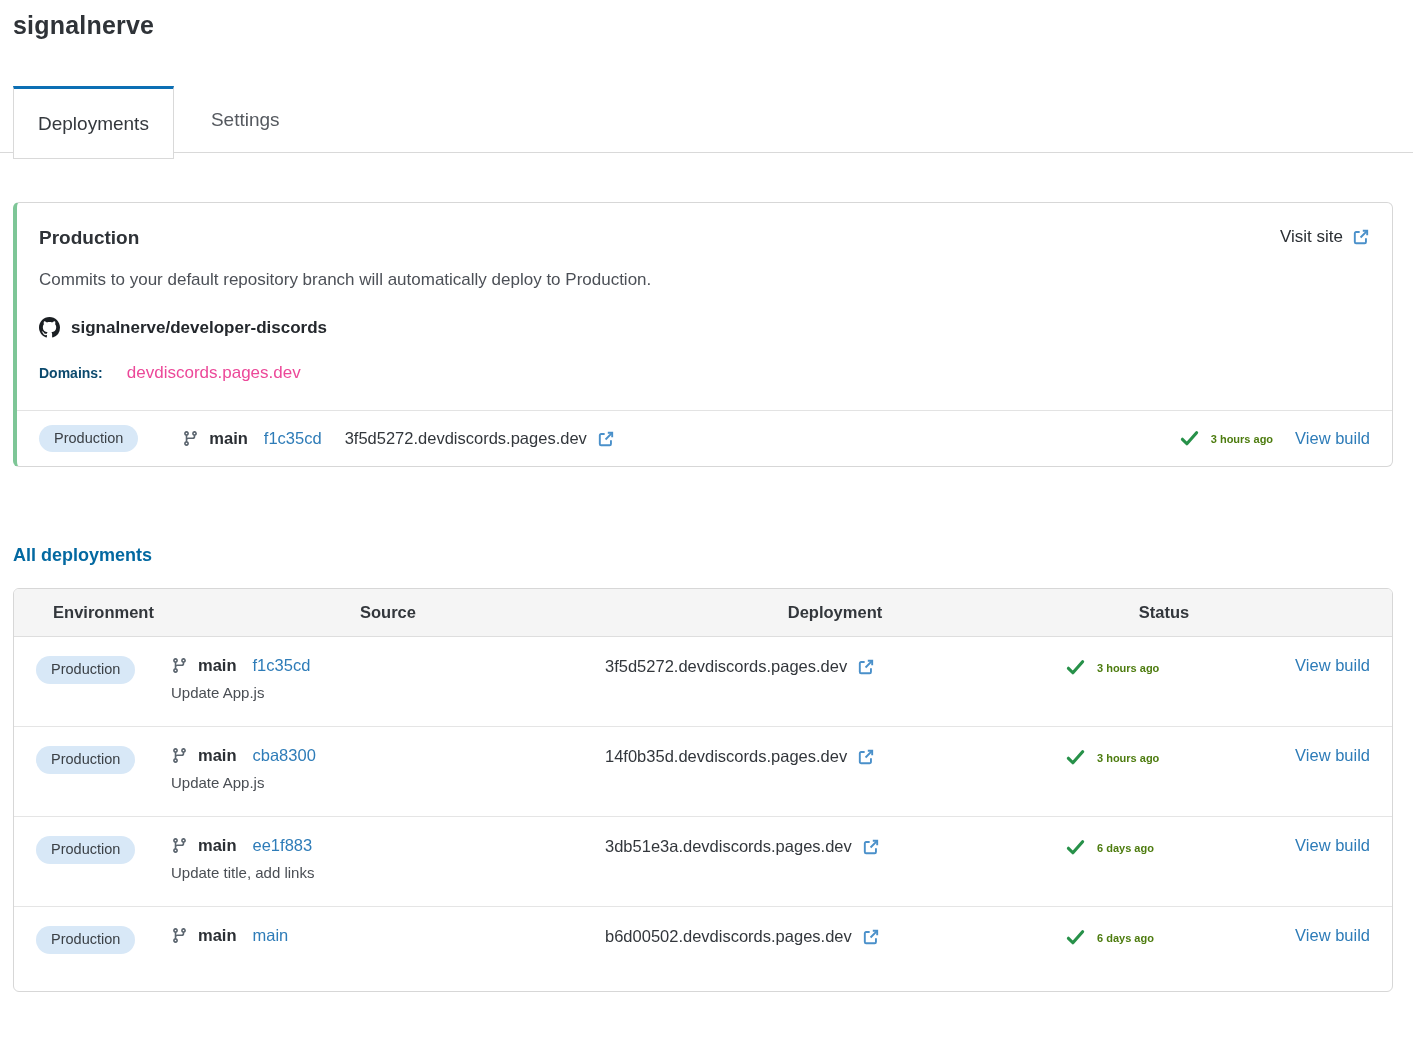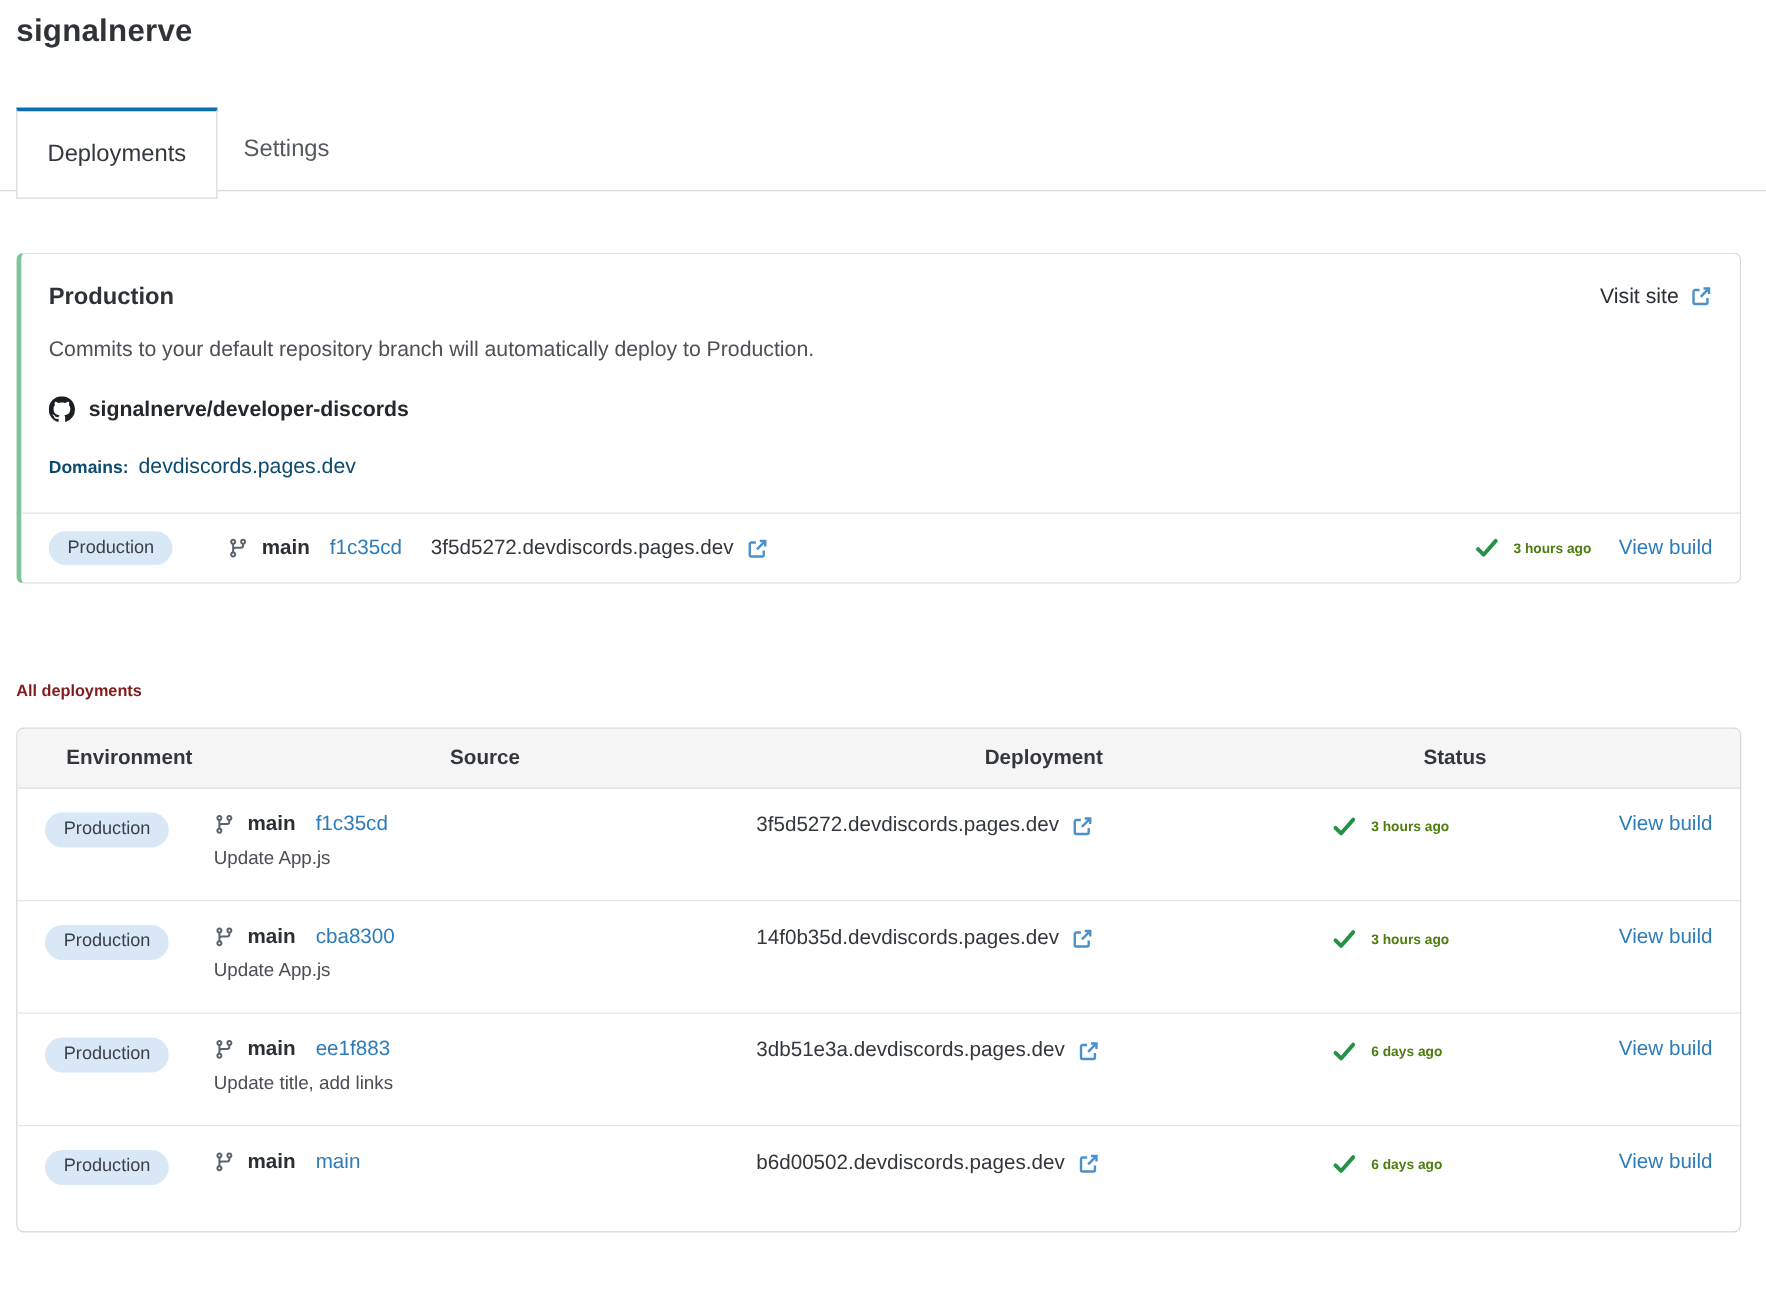--- a/index.html
+++ b/index.html
@@ -21,20 +21,21 @@
     letter-spacing: 0.2px;
   }
 
   
   .tabs {
     margin-top: 46px;
     display: flex;
     align-items: flex-start;
     position: relative;
     height: 73px;
+    gap: 16px;
   }
   .tabs::after {
     content: "";
     position: absolute;
     left: -13px; right: -20px; bottom: 6px;
     border-bottom: 1px solid #d9d9d9;
   }
   .tab {
     height: 67px;
     display: flex; align-items: center;
@@ -72,21 +73,21 @@
   }
   .desc { margin-top: 21px; font-size: 17px; color: #4c5057; }
   .repo-row {
     margin-top: 27px;
     display: flex; align-items: center; gap: 11px;
     font-size: 17px; font-weight: 700; color: #24282d;
     cursor: pointer; width: max-content;
   }
   .domains-row { margin-top: 25px; display: flex; align-items: baseline; }
   .domains-label { font-size: 14px; font-weight: 700; color: #0c4a6e; }
-  .domains-value { font-size: 17px; color: #0c4a6e; margin-left: 8px; }
+  .domains-value { font-size: 17px; color: #ec4899; margin-left: 24px; }
 
   .card-dep-row {
     border-top: 1px solid #e3e3e3;
     padding: 13px 22px;
     display: flex; align-items: center;
     min-height: 56px;
   }
 
   
   .badge {
@@ -112,23 +113,23 @@
 
   .card-dep-row .branch-wrap { margin-left: 44px; }
   .card-dep-row .commit-link { margin-left: 16px; }
   .card-dep-row .dep-url { margin-left: 23px; }
   .card-dep-row .status-wrap { margin-left: auto; }
   .card-dep-row .view-build { margin-left: 22px; }
 
   
   .all-deps-title {
     margin-top: 78px;
-    font-size: 13px;
+    font-size: 18px;
     font-weight: 700;
-    color: #7f1d1d;
+    color: #0369a1;
   }
   .table {
     margin-top: 22px;
     border: 1px solid #d7d7d7;
     border-radius: 6px;
     background: #fff;
     overflow: hidden;
   }
   .thead {
     background: #f5f5f5;

